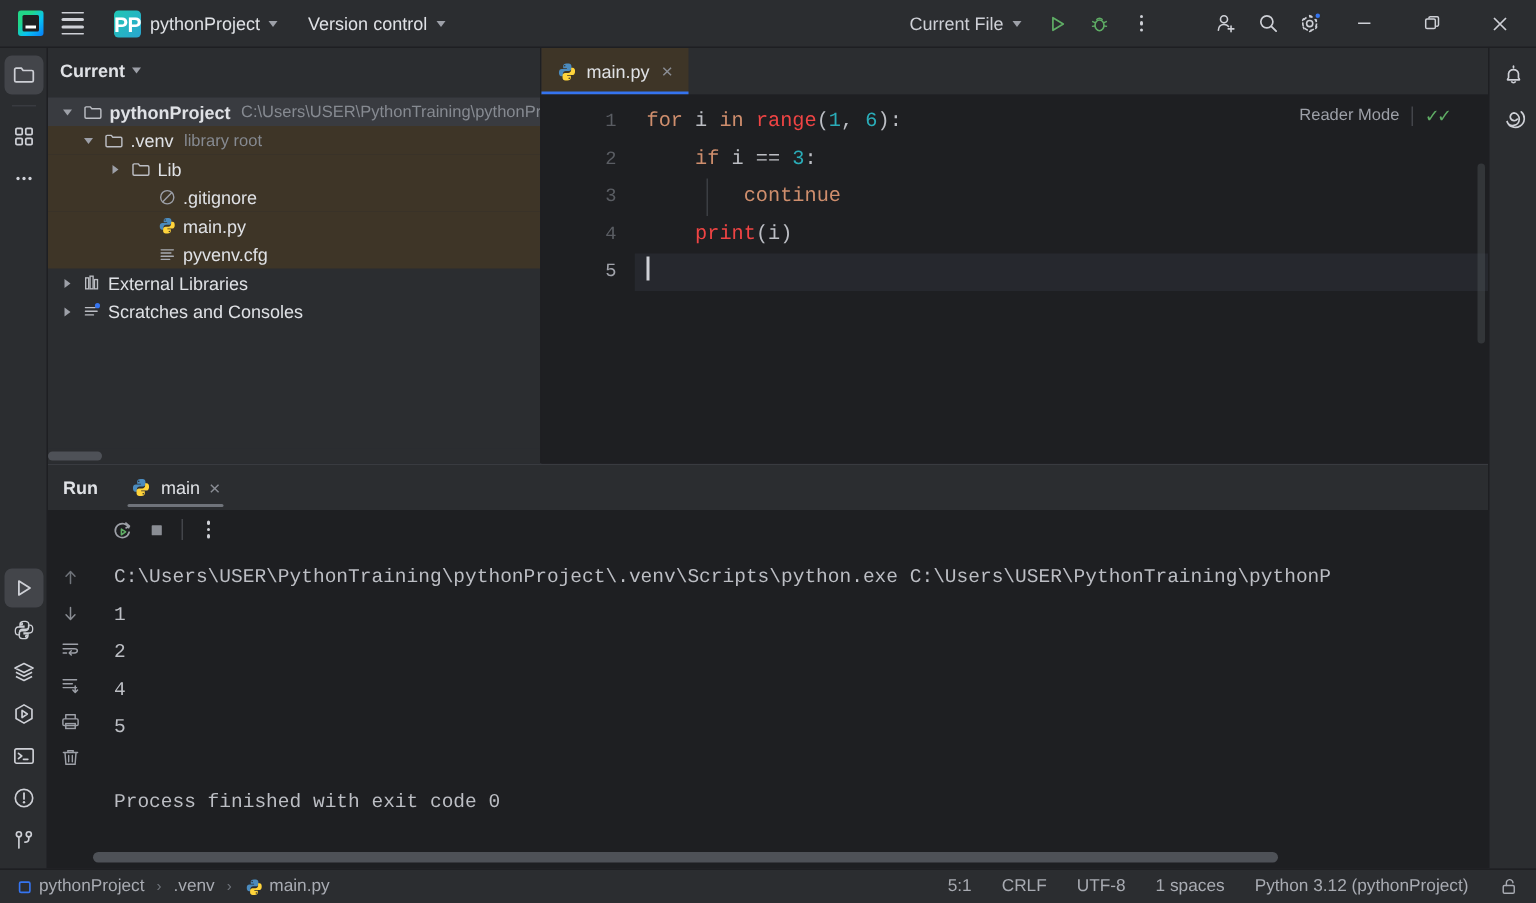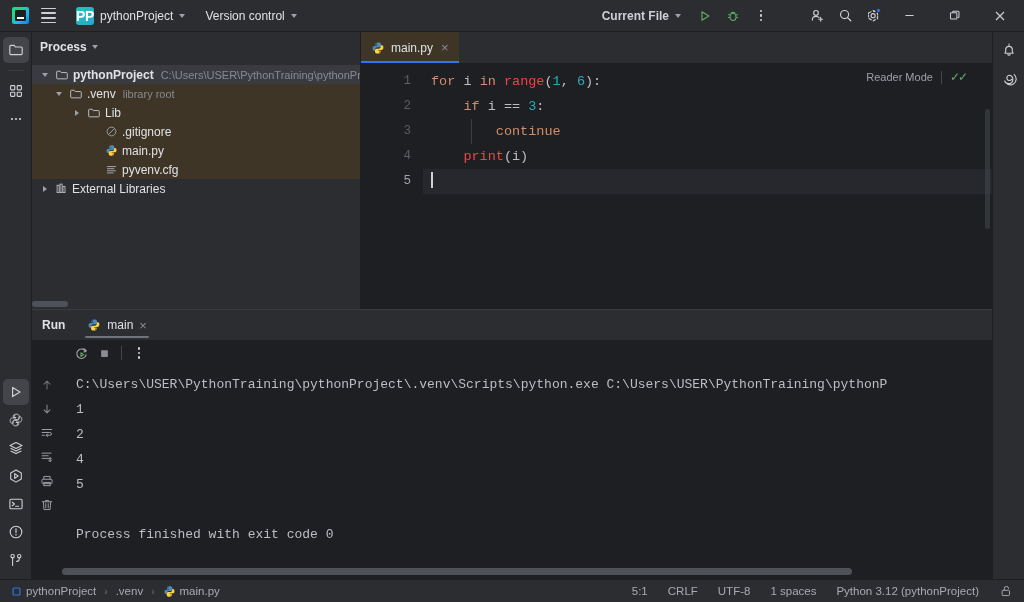--- a/index.html
+++ b/index.html
@@ -62,21 +62,21 @@
   }
   .vcs-chip {
     display: flex; align-items: center; gap: 6px;
     height: 24px; padding: 0 8px; margin-left: 4px; border-radius: 4px;
   }
 
   .tb-spacer { flex: 1; }
   .tb-right { display: flex; align-items: center; padding-right: 2px; }
   .runcfg {
     display: flex; align-items: center; gap: 6px;
-    height: 24px; padding: 0 8px; border-radius: 4px; margin-right: 2px; font-weight: bold;
+    height: 24px; padding: 0 8px; border-radius: 4px; margin-right: 2px;
   }
   .runcfg .chip-label { color: #CED0D6; }
   .icobtn {
     width: 28px; height: 26px; display: flex; align-items: center; justify-content: center;
     border-radius: 4px; position: relative;
   }
   .kebab { display: flex; flex-direction: column; gap: 2px; align-items: center; }
   .kebab i { width: 2.5px; height: 2.5px; border-radius: 50%; background: #CED0D6; display: block; }
   .blue-dot {
     position: absolute; top: 5px; right: 6px; width: 5px; height: 5px;
@@ -428,21 +428,21 @@
         </div>
       </div>
     </div>
 
     <div class="center">
 
       <div class="upper">
 
         <div class="projpanel">
           <div class="projhdr">
-            <span class="t">Process</span>
+            <span class="t">Current</span>
             <span class="chev"></span>
           </div>
           <div class="tree" id="tree">
               <div class="trow ind0 sel">
                 <span class="tw">
                   <span class="arw-d"></span>
                 </span>
                 <span style="display: flex; align-items: center;">
                   <svg width="14" height="14" viewBox="0 0 16 16">
                     <path d="M1.9 4.6 A0.9 0.9 0 0 1 2.8 3.7 H6 L7.1 5.2 H13.1 A0.9 0.9 0 0 1 14 6.1 V11.5 A0.9 0.9 0 0 1 13.1 12.4 H2.8 A0.9 0.9 0 0 1 1.9 11.5 Z" fill="none" stroke="#BCBEC4" stroke-width="1.1" stroke-linejoin="round"></path>
@@ -508,20 +508,32 @@
                   <span class="arw-r"></span>
                 </span>
                 <span style="display: flex; align-items: center;">
                   <svg width="13" height="13" viewBox="0 0 16 16">
                     <rect x="2.6" y="4" width="2.5" height="9" fill="none" stroke="#BCBEC4" stroke-width="1.1"></rect>
                     <rect x="6.2" y="2.6" width="2.5" height="10.4" fill="none" stroke="#BCBEC4" stroke-width="1.1"></rect>
                     <rect x="9.8" y="5.4" width="2.5" height="7.6" fill="none" stroke="#BCBEC4" stroke-width="1.1"></rect>
                   </svg>
                 </span>
                 <span class="t-label">External Libraries</span>
+              </div>
+              <div class="trow ind0">
+                <span class="tw">
+                  <span class="arw-r"></span>
+                </span>
+                <span style="display: flex; align-items: center;">
+                  <svg width="13" height="13" viewBox="0 0 16 16">
+                    <path d="M2.4 5 H10.4 M2.4 8 H12 M2.4 11 H9" stroke="#BCBEC4" stroke-width="1.15" stroke-linecap="round"></path>
+                    <circle cx="12.3" cy="3.4" r="2.1" fill="#3574F0"></circle>
+                  </svg>
+                </span>
+                <span class="t-label">Scratches and Consoles</span>
               </div>
             </div>
           <div class="proj-scroll-stub">
               <i></i>
             </div>
         </div>
 
         <div class="vdiv"></div>
 
         <div class="editor">

